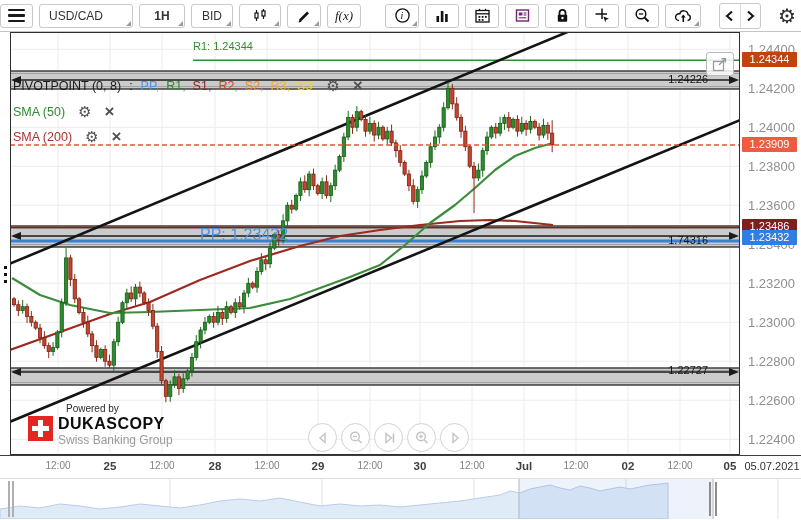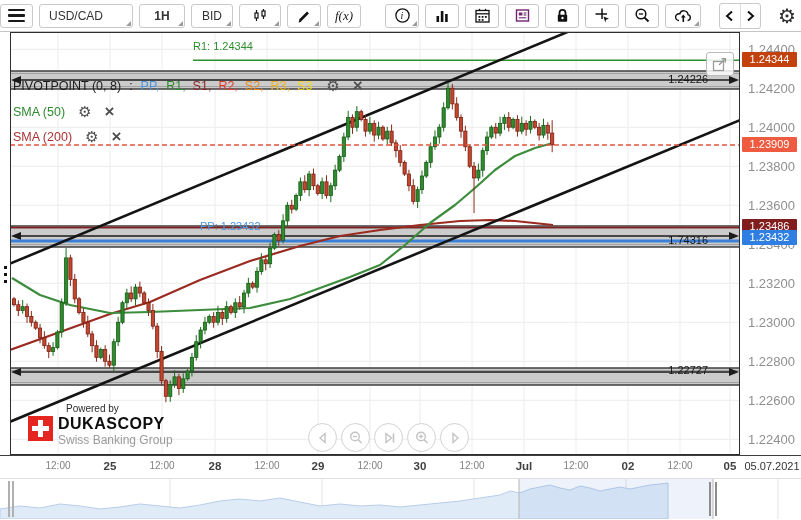--- a/index.html
+++ b/index.html
@@ -31,21 +31,21 @@
   #pivot-legend .sep{color:#1b1b1b;margin:0 2px;}
   #pivot-legend span.itm{margin-right:1px;}
   #sma50-row{left:13px;top:103px;}
   #sma200-row{left:13px;top:128px;}
   .mini-gear{font-size:15px;color:#4f4f4f;margin-left:7px;cursor:pointer;line-height:1;}
   .mini-close{font-size:17px;font-weight:bold;color:#4f4f4f;margin-left:7px;cursor:pointer;line-height:1;}
   .bandlbl{width:60px;text-align:right;font-size:11px;color:#161616;}
   #label-24226{left:648px;top:73px;}
   #label-23423{left:648px;top:234px;}
   #label-22727{left:648px;top:364px;}
-  #pp-tag{left:200px;top:220px;font-size:11px;color:#4d94e0;}
+  #pp-tag{left:200px;top:226px;font-size:16px;color:#4d94e0;}
   #expand-btn{left:706px;top:52px;width:26px;height:22px;border:1px solid #b9b9b9;border-radius:3px;
               background:rgba(255,255,255,.85);display:flex;align-items:center;justify-content:center;cursor:pointer;}
   #dots-handle{left:4px;top:266px;display:flex;flex-direction:column;gap:4px;}
   #dots-handle i{width:3px;height:3px;background:#111;display:block;}
   
   #price-axis{position:absolute;left:741px;top:0;width:60px;height:478px;}
   .ptick{position:absolute;left:7px;font-size:13px;color:#8f8f8f;}
   .ptag{position:absolute;left:1px;width:55px;height:15px;line-height:15px;text-align:center;
         color:#fff;font-size:11px;border-radius:1px;}
   

